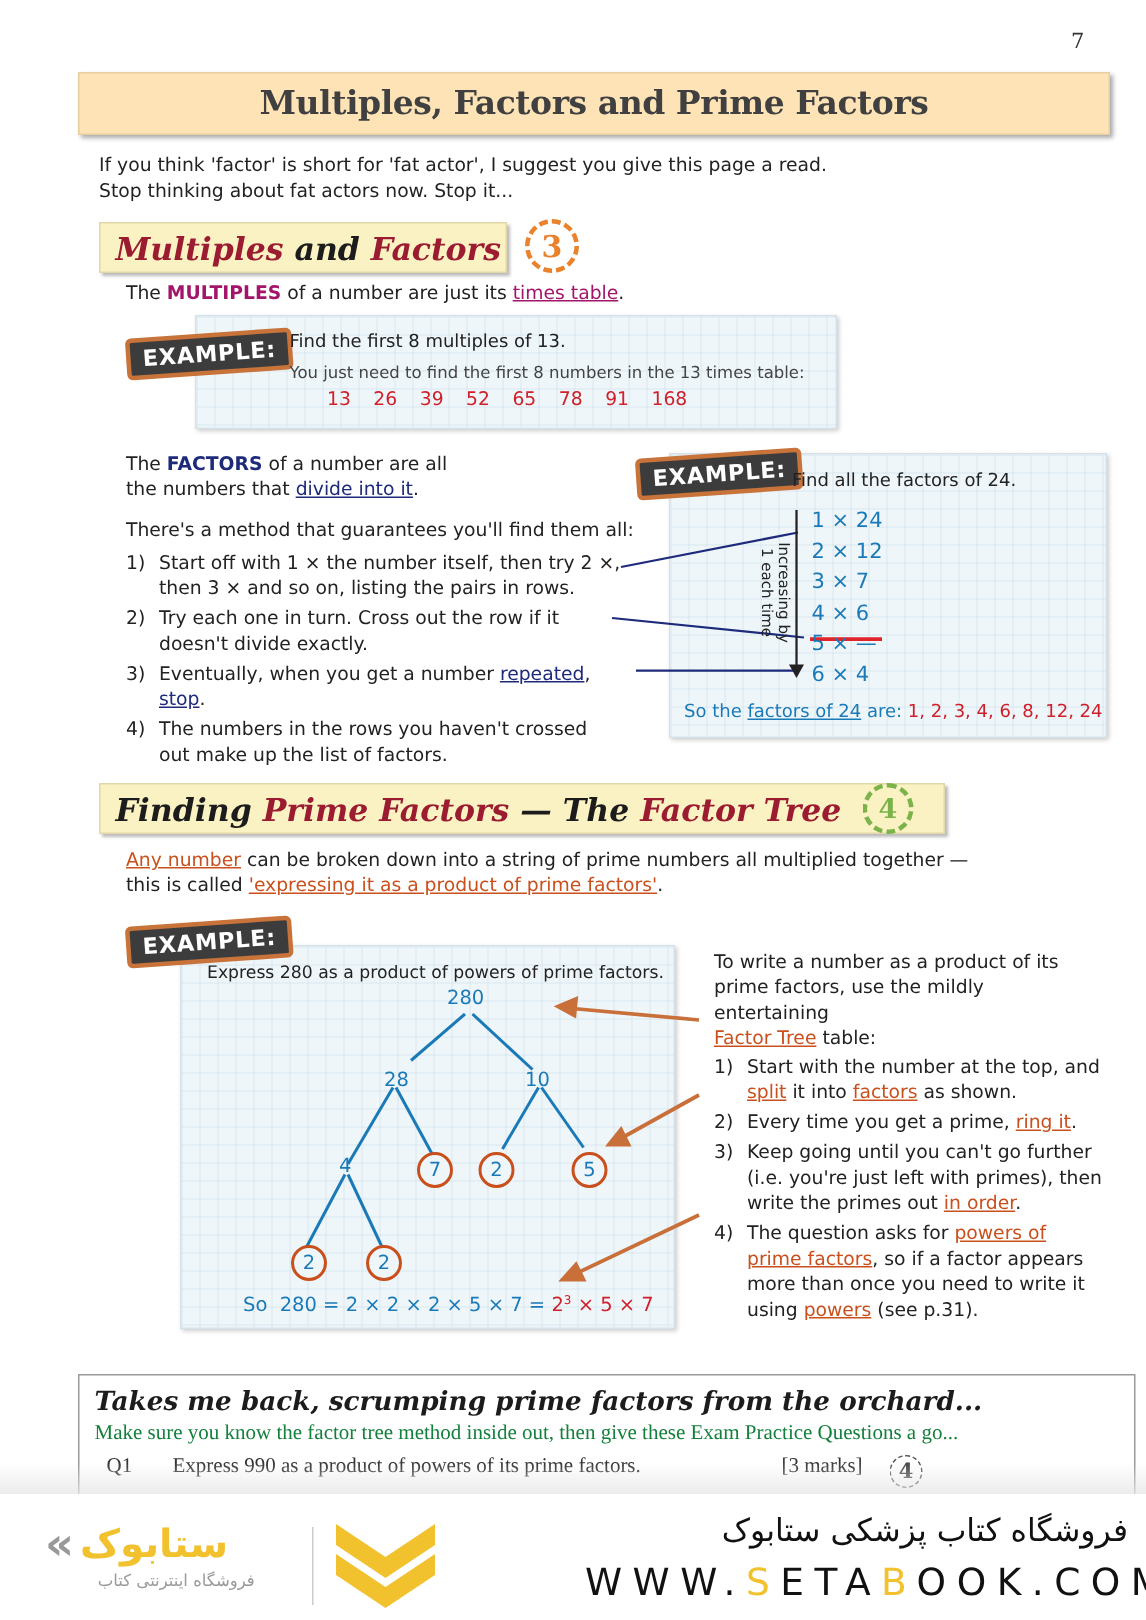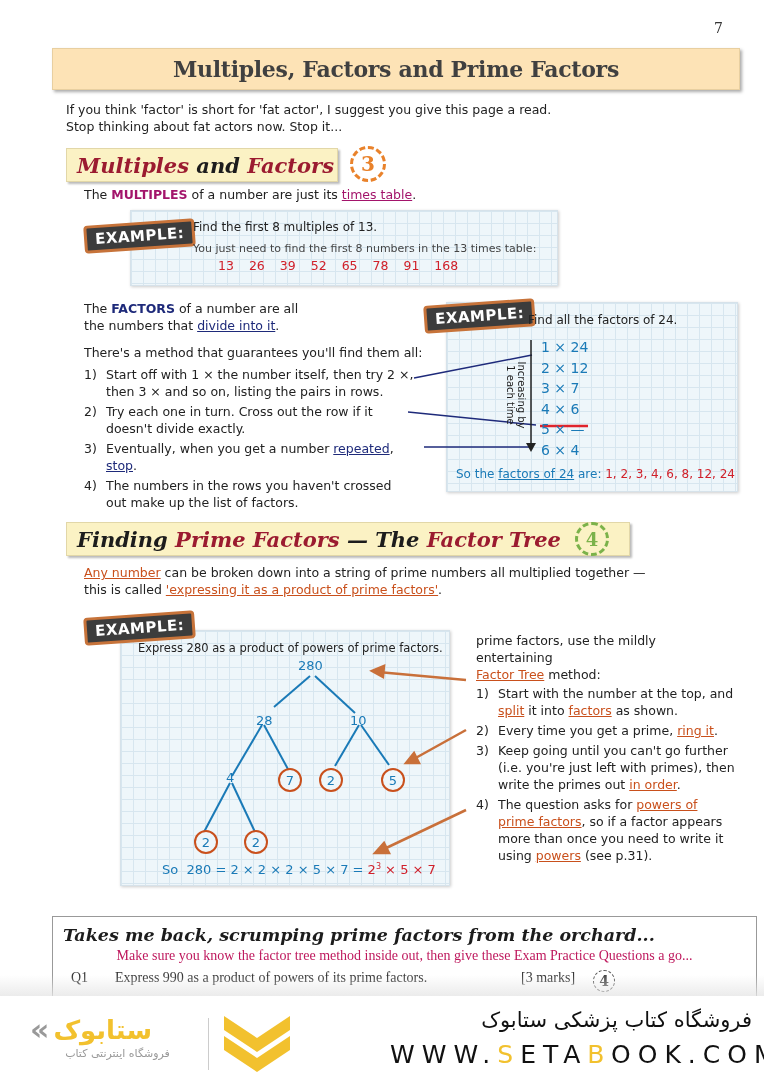--- a/index.html
+++ b/index.html
@@ -27,21 +27,21 @@
   .ul-purple { color: #a3146b; text-decoration: underline; }
   .ul-navy { color: #1e2a7a; text-decoration: underline; margin-top: 28px; }
   .ul-orange { color: #c9501c; text-decoration: underline; }
   ol.steps { list-style: none; }
   ol.steps li { display: flex; margin-bottom: 3px; }
   ol.steps li .n { width: 22px; flex-shrink: 0; }
   .circ { border: 2px solid #c9501c; border-radius: 50%; width: 24px; height: 24px; display: flex; align-items: center; justify-content: center; color: #1a7ab7; font-size: 13px; background: #eef6fa; }
   .node { color: #1a7ab7; font-size: 13px; }
   .footer-box { left: 52px; top: 916px; width: 705px; height: 90px; border: 1px solid #999; background: #fff; padding: 8px 10px; }
   .footer-box .ft-title { font-family: "DejaVu Serif", serif; font-weight: bold; font-style: italic; font-size: 17.5px; color: #1c1c1c; }
-  .footer-box .ft-sub { font-family: "Liberation Serif", serif; font-size: 14px; color: #be185d; margin-top: 3px; text-align: center; }
+  .footer-box .ft-sub { font-family: "Liberation Serif", serif; font-size: 14px; color: #15803d; margin-top: 3px; }
   .footer-box .ft-q { font-family: "Liberation Serif", serif; font-size: 14px; color: #333; margin-top: 6px; display: flex; }
   .banner-bottom { left: 0; top: 996px; width: 764px; height: 84px; background: #fff; }
   .fade { left: 0; top: 975px; width: 764px; height: 24px; background: linear-gradient(rgba(255,255,255,0), rgba(230,230,230,0.9)); }
 </style>
 </head>
 <body>
 
 <div class="abs page-num">7</div>
 
 <div class="abs title-banner">
@@ -189,22 +189,23 @@
   </div>
 <div class="abs circ" style="left:194px;top:830px;">
     <span>2</span>
   </div>
 <div class="abs circ" style="left:244px;top:830px;">
     <span>2</span>
   </div>
 <div class="abs blue" style="left:162px;top:862px;font-size:13px;white-space:pre;"><span>So  280 = 2 × 2 × 2 × 5 × 7 = </span><span class="red">2</span><sup class="red" style="font-size:8px;">3</sup><span class="red"> × 5 × 7</span></div>
 
 <div class="abs txt" style="left:476px;top:632px;width:260px;">
+  <div>To write a number as a product of its</div>
   <div>prime factors, use the mildly entertaining</div>
-  <div><span class="ul-orange">Factor Tree</span><span> method:</span></div>
+  <div><span class="ul-orange">Factor Tree</span><span> table:</span></div>
   <ol class="steps" style="margin-top:2px;">
     <li>
         <span class="n">1)</span>
         <span><span>Start with the number at the top, and </span><span class="ul-orange">split</span><span> it into </span><span class="ul-orange">factors</span><span> as shown.</span></span>
       </li>
     <li>
         <span class="n">2)</span>
         <span><span>Every time you get a prime, </span><span class="ul-orange">ring it</span><span>.</span></span>
       </li>
     <li>

